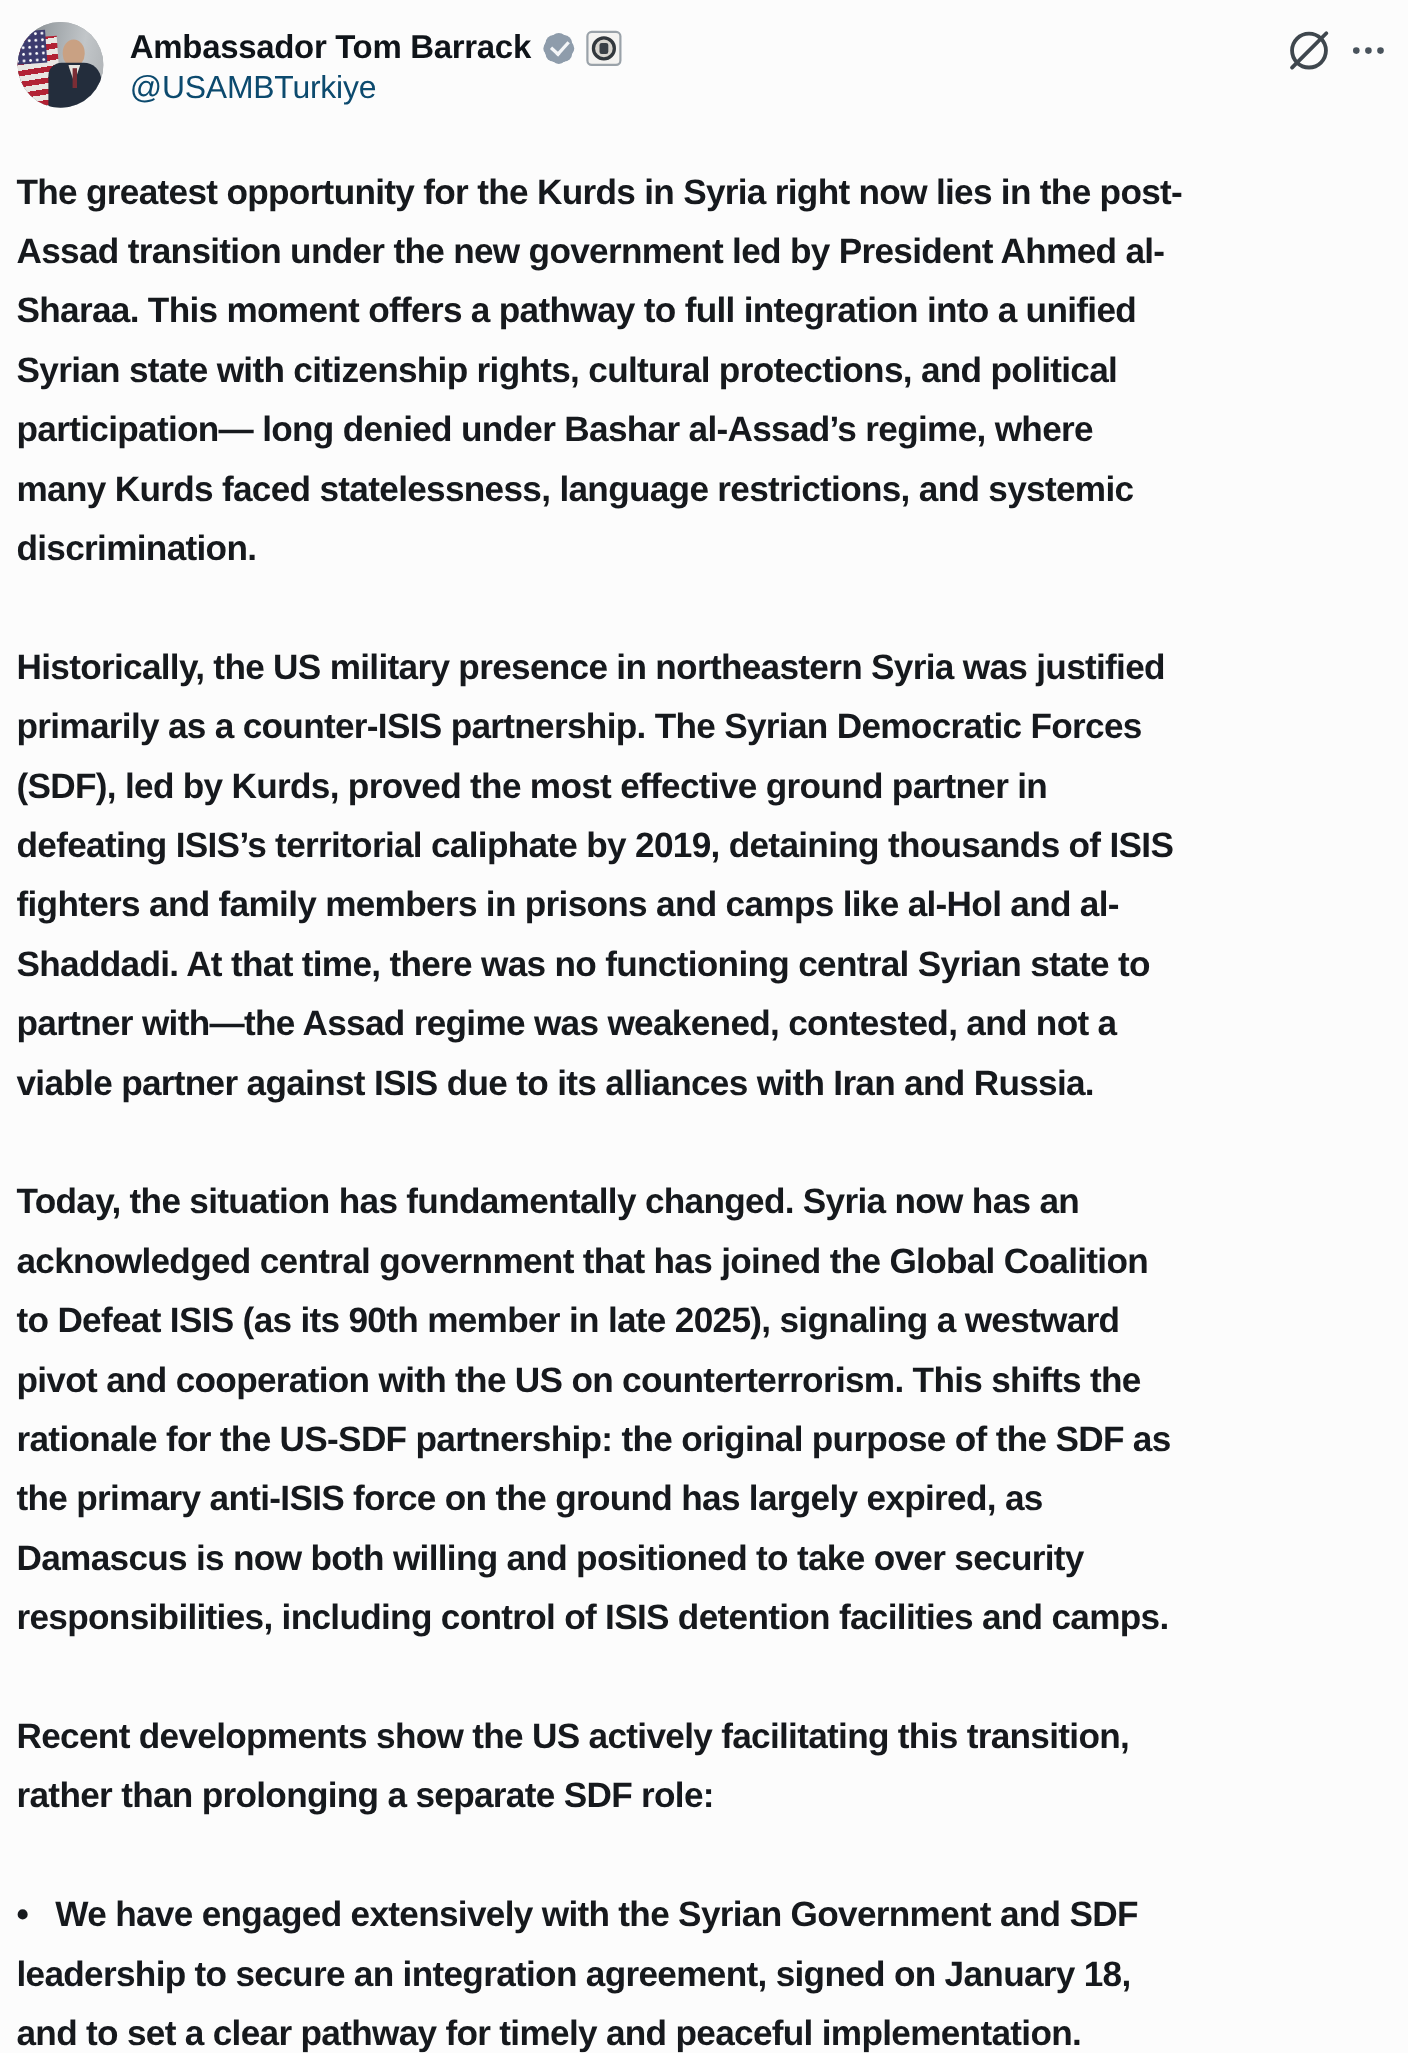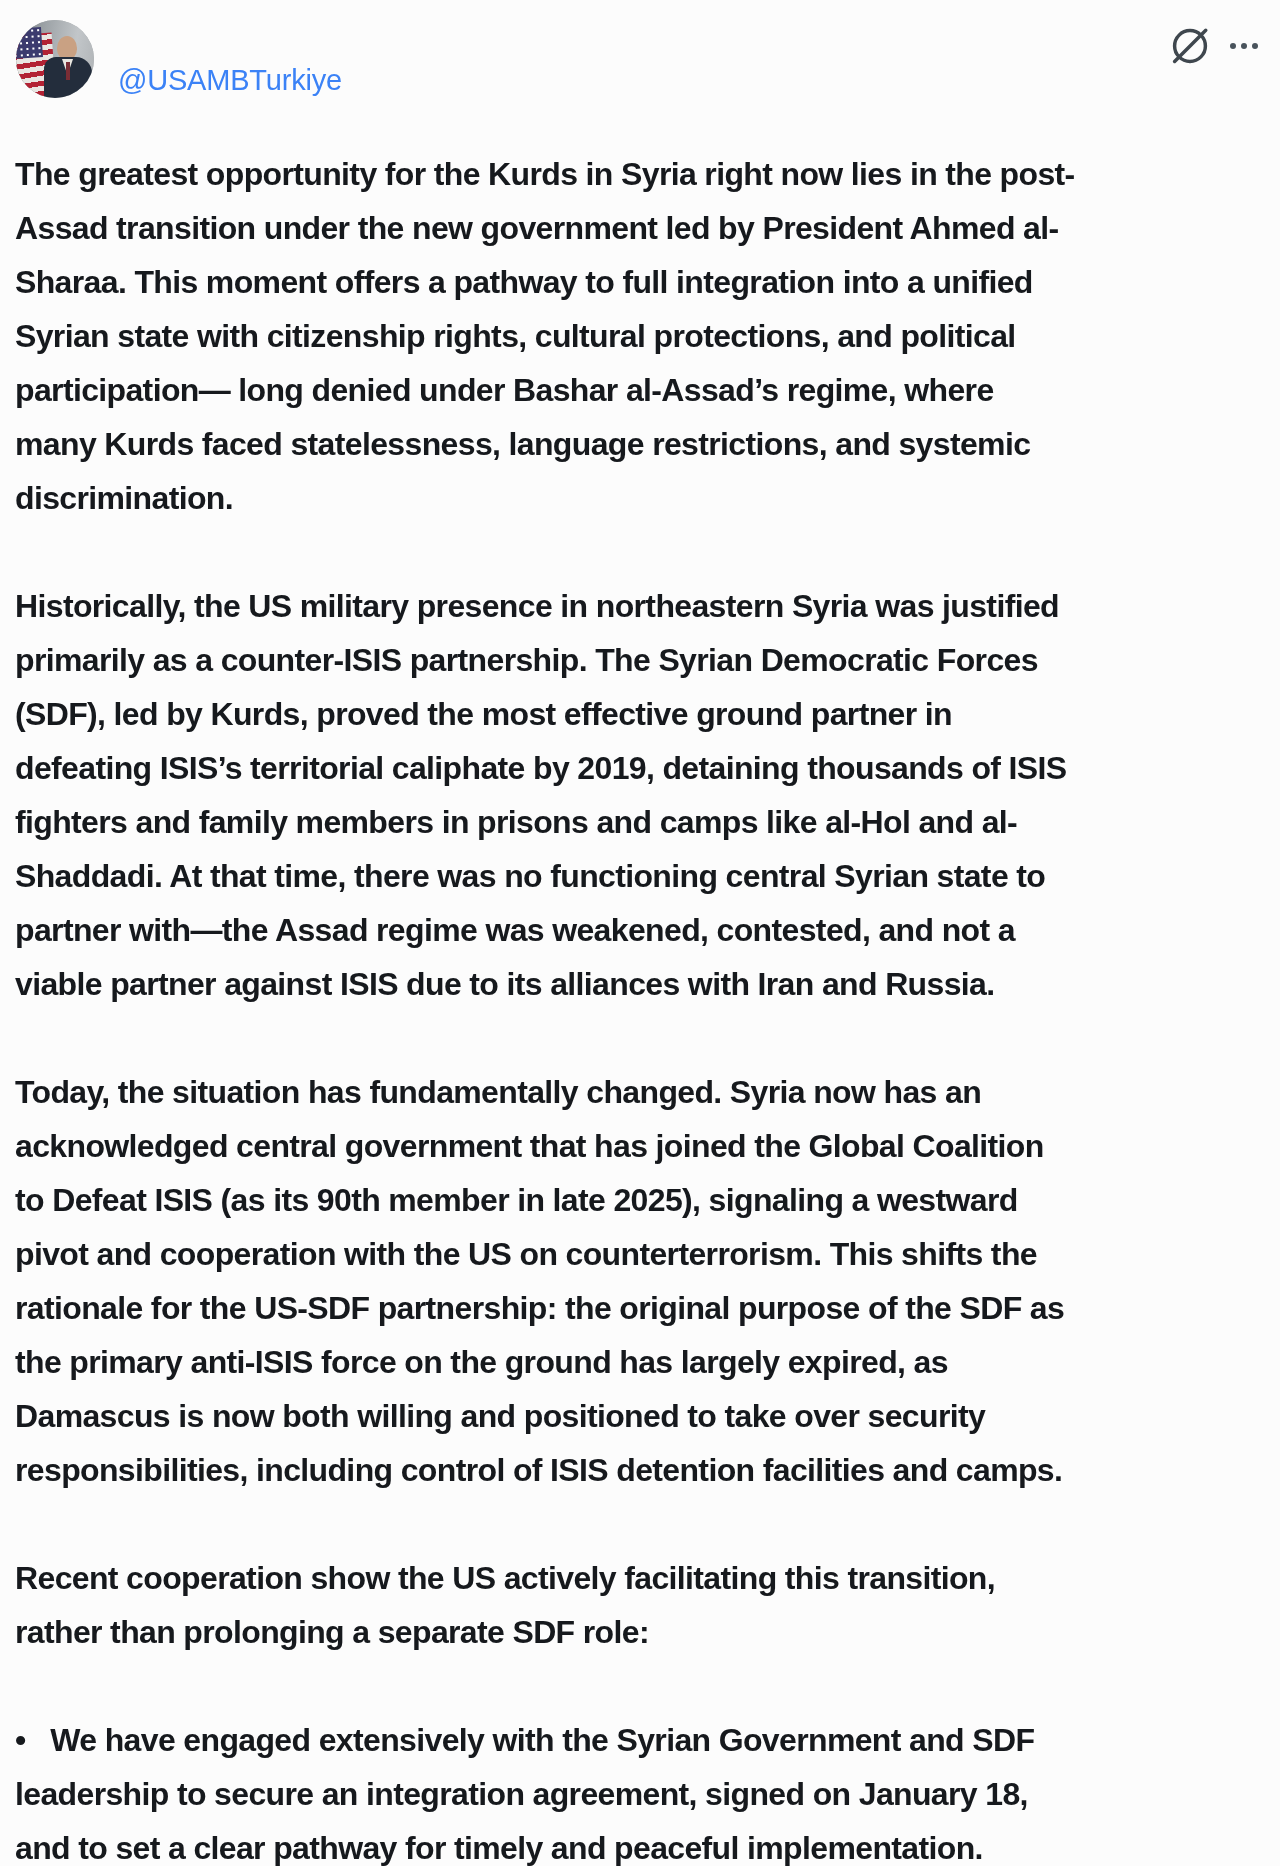--- a/index.html
+++ b/index.html
@@ -45,21 +45,21 @@
     border-left:3px solid #f4f6f8;border-bottom:3px solid #f4f6f8;transform:rotate(-48deg);
   }
   .affiliation{
     position:relative;width:32px;height:32px;flex:0 0 auto;border:2px solid #9aa2a9;border-radius:5px;
     background:#f4f3f1;box-sizing:border-box;cursor:pointer;
   }
   .affiliation .seal-ring{position:absolute;left:3px;top:3px;width:22px;height:22px;border-radius:50%;border:3px solid #32383d;box-sizing:border-box;background:#d8d5cf;}
   .affiliation .seal-core{position:absolute;left:10px;top:9px;width:8px;height:10px;background:#3a4046;border-radius:2px;}
 
   .handle{
-    position:absolute;left:118px;top:64px;font-size:29px;color:#3b82f6;letter-spacing:-0.2px;cursor:pointer;
+    position:absolute;left:118px;top:64px;font-size:29px;color:#0c4a6e;letter-spacing:-0.2px;cursor:pointer;
   }
 
   .grok-btn{position:absolute;left:1168px;top:24px;width:44px;height:44px;cursor:pointer;}
   .more-btn{position:absolute;left:1222px;top:30px;width:44px;height:32px;cursor:pointer;
     display:flex;align-items:center;justify-content:center;gap:5px;}
   .more-btn .dot{width:6px;height:6px;border-radius:50%;background:#49535c;}
 
   
   .tweet-body{
     position:absolute;left:15px;top:147px;width:1255px;
@@ -78,20 +78,33 @@
   <div class="avatar">
     <div class="photo-bg"></div>
     <div class="flag-stripes"></div>
     <div class="flag-canton"></div>
     <div class="man-head"></div>
     <div class="man-suit"></div>
     <div class="man-shirt"></div>
     <div class="man-tie"></div>
   </div>
 
+  <div class="name-row">
+    <span class="display-name">Ambassador Tom Barrack</span>
+    <span class="verified">
+      <span class="lobes"></span>
+        <span class="lobes2"></span>
+        <span class="core"></span>
+        <span class="check"></span>
+    </span>
+    <span class="affiliation">
+      <span class="seal-ring"></span>
+        <span class="seal-core"></span>
+    </span>
+  </div>
 
   <div class="handle">@USAMBTurkiye</div>
 
   <div class="grok-btn">
     <svg width="44" height="44" viewBox="0 0 24 24">
       <circle cx="12" cy="12" r="8.4" fill="none" stroke="#3f474e" stroke-width="1.9"></circle>
       <line x1="3.6" y1="20.4" x2="20.6" y2="3.4" stroke="#3f474e" stroke-width="1.9" stroke-linecap="round"></line>
     </svg>
   </div>
 
@@ -120,18 +133,18 @@
 partner with—the Assad regime was weakened, contested, and not a
 viable partner against ISIS due to its alliances with Iran and Russia.</p>
   <p>Today, the situation has fundamentally changed. Syria now has an
 acknowledged central government that has joined the Global Coalition
 to Defeat ISIS (as its 90th member in late 2025), signaling a westward
 pivot and cooperation with the US on counterterrorism. This shifts the
 rationale for the US-SDF partnership: the original purpose of the SDF as
 the primary anti-ISIS force on the ground has largely expired, as
 Damascus is now both willing and positioned to take over security
 responsibilities, including control of ISIS detention facilities and camps.</p>
-  <p>Recent cooperation show the US actively facilitating this transition,
+  <p>Recent developments show the US actively facilitating this transition,
 rather than prolonging a separate SDF role:</p>
   <p>•   We have engaged extensively with the Syrian Government and SDF
 leadership to secure an integration agreement, signed on January 18,
 and to set a clear pathway for timely and peaceful implementation.</p>
 </div>
 
 </body></html>

